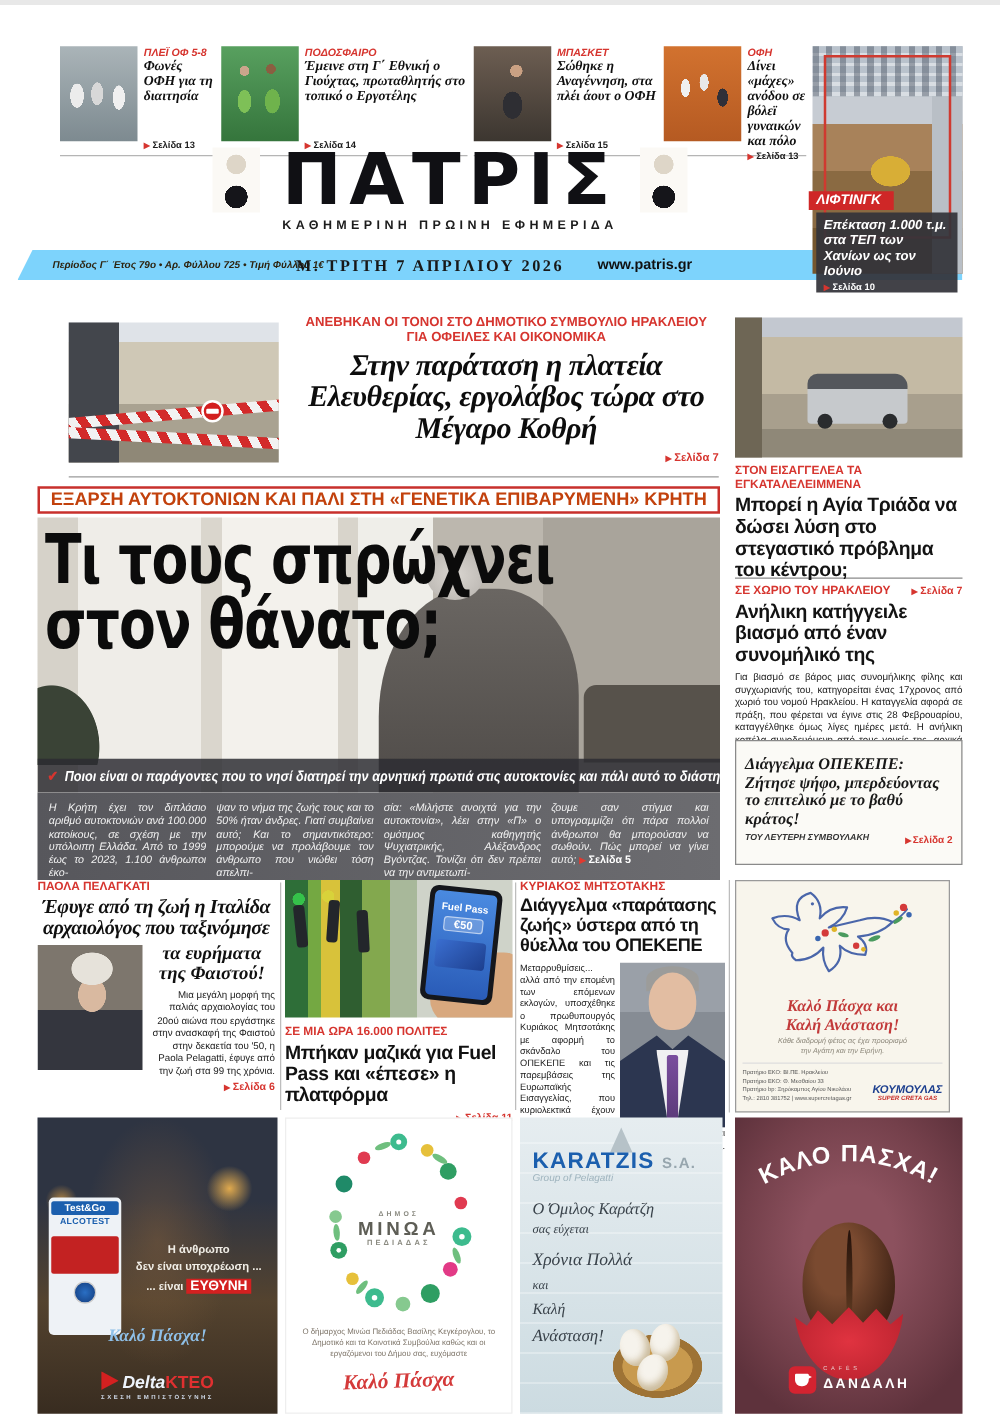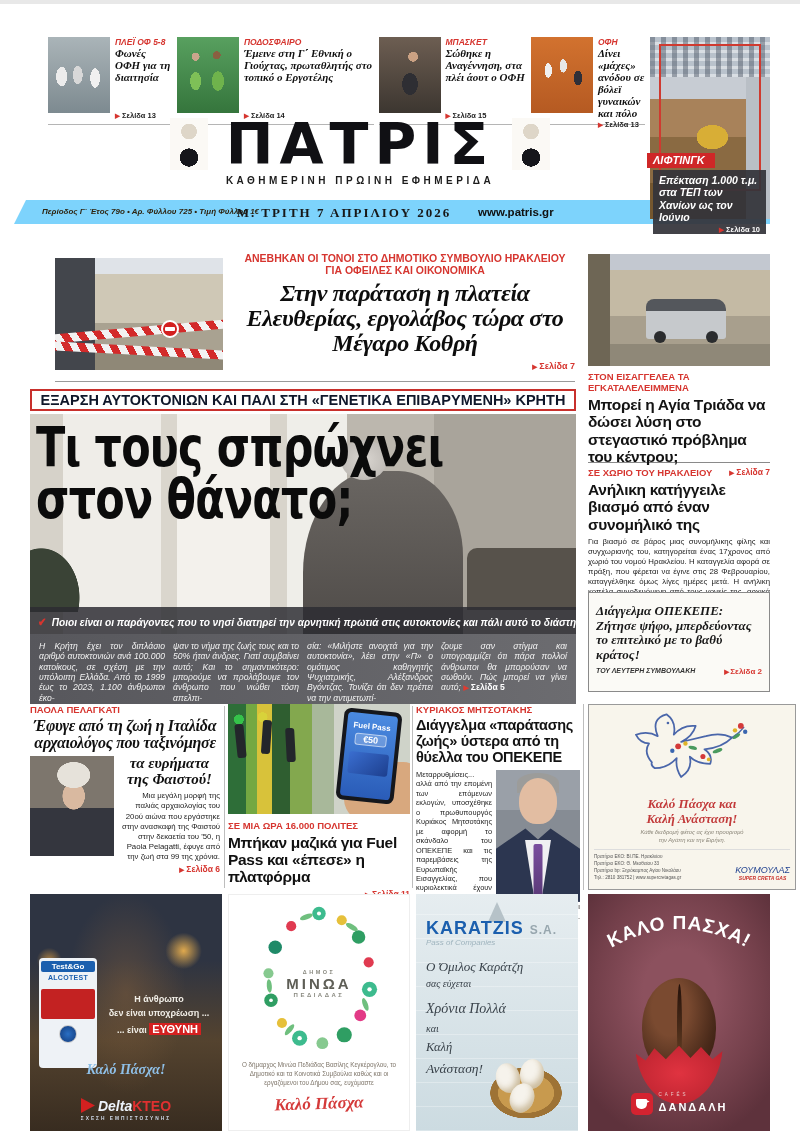--- a/index.html
+++ b/index.html
@@ -23,21 +23,21 @@
 
   
   .tp-photo { position:absolute; left:650px; top:33px; width:120px; height:182px; z-index:3;
     background:linear-gradient(90deg,transparent 0 80%,#b9bfc6 80%),radial-gradient(ellipse 26px 20px at 52% 55%,#d8ae36 60%,transparent 61%),linear-gradient(180deg,#c7ccd3 0 34%,#a8825a 34% 55%,#8a6a42 55% 80%,#75572f 80%); }
   .tp-build { position:absolute; left:0; top:0; right:0; height:40px;
     background:repeating-linear-gradient(90deg,rgba(70,80,95,.45) 0 5px,transparent 5px 11px),repeating-linear-gradient(0deg,rgba(255,255,255,.45) 0 3px,transparent 3px 8px),#b9c2cc; }
   .red-frame { position:absolute; left:9px; top:7px; right:9px; bottom:28px; border:2px solid #cf3a30; }
   .lift-label { position:absolute; left:647px; top:149px; z-index:4; background:#cf2727; color:#fff; font-style:italic; font-weight:bold; font-size:11px; padding:1px 10px 2px 6px; }
   .lift-box { position:absolute; left:653px; top:166px; width:113px; height:64px; z-index:4; background:rgba(52,52,58,.93); color:#fff; padding:4px 6px 3px; }
   .lift-title { font-style:italic; font-weight:bold; font-size:10.5px; line-height:1.18; }
-  .lift-page { text-align:right; font-size:7.5px; font-weight:bold; color:#fff; margin-top:1px; }
+  .lift-page { text-align:left; font-size:7.5px; font-weight:bold; color:#fff; margin-top:1px; }
 
   
   .masthead { position:absolute; left:142px; top:114px; width:436px; text-align:center; }
   .mast-row { display:flex; align-items:center; justify-content:center; gap:18px; }
   .portrait { width:38px; height:52px; background:radial-gradient(circle 8px at 50% 26%,#ded6c8 96%,transparent),radial-gradient(ellipse 15px 15px at 50% 76%,#15151a 60%,transparent 61%),#fbf9f5; }
   .mast-title { font-family:"DejaVu Sans",sans-serif; font-size:57px; font-weight:bold; color:#101014; letter-spacing:6px; line-height:.92; }
   .mast-sub { margin-top:5px; font-size:10px; font-weight:bold; letter-spacing:3.5px; color:#1c1c1c; }
 
   
   .datebar { position:absolute; left:14px; top:196px; width:756px; height:24px; background:#7dd3fc; clip-path:polygon(12px 0,100% 0,100% 100%,0 100%); z-index:1; }
@@ -52,21 +52,21 @@
   .tape { position:absolute; left:-6px; right:-6px; height:9px; background:repeating-linear-gradient(60deg,#d32a2a 0 7px,#f2f2f2 7px 14px); }
   .tape1 { bottom:34px; transform:rotate(-5deg); } .tape2 { bottom:15px; transform:rotate(3deg); }
   .noentry { position:absolute; right:26%; bottom:32px; width:18px; height:18px; background:#d31f1f; border-radius:50%; border:2px solid #fff; }
   .noentry::after { content:""; position:absolute; left:2px; right:2px; top:5px; height:4px; background:#fff; border-radius:1px; }
   .plateia-tx { margin-left:180px; text-align:center; padding-top:2px; }
   .pl-kick { color:#d6352f; font-weight:bold; font-size:10.5px; }
   .pl-head { font-family:"Liberation Serif",serif; font-style:italic; font-weight:bold; font-size:24px; line-height:1.05; color:#0d0d0d; margin-top:5px; letter-spacing:-.4px; }
   .pl-page { text-align:right; color:#d6352f; font-weight:bold; font-size:9px; margin-top:4px; }
 
   
-  .banner { position:absolute; left:30px; top:385px; width:546px; height:22px; border:2px solid #c8302c; background:#fff; display:flex; align-items:center; justify-content:center; font-weight:bold; font-size:14.5px; color:#0f172a; }
+  .banner { position:absolute; left:30px; top:385px; width:546px; height:22px; border:2px solid #c8302c; background:#fff; display:flex; align-items:center; justify-content:center; font-weight:bold; font-size:14.5px; color:#c2410c; }
   .mainph { position:absolute; left:30px; top:410px; width:546px; height:220px; overflow:hidden;
     background:linear-gradient(90deg,#d6d2c9 0 6%,#efede8 6% 24%,#dad6cd 24% 27%,#f3f1ec 27% 44%,#d8d4cb 44% 47%,#efeee9 47% 58%,#bcb7ae 58% 74%,#a9a49b 74%); }
   .man-hair { position:absolute; left:57%; top:12%; width:46px; height:40px; border-radius:50%; background:radial-gradient(#dad6d1,#b5b1ac); }
   .man-body { position:absolute; left:50%; top:26%; width:160px; height:170px; background:linear-gradient(180deg,#6a6662,#4e4a47); border-radius:45% 40% 0 0/60% 50% 0 0; }
   .armrest { position:absolute; right:0; bottom:24px; width:20%; height:62px; background:#57524b; border-radius:10px 0 0 0; }
   .plant { position:absolute; left:-8px; bottom:22px; width:64px; height:72px; background:radial-gradient(ellipse at 30% 80%,#3a4336 0 60%,transparent 61%); }
   .main-head { position:absolute; left:6px; top:8px; font-family:"DejaVu Sans",sans-serif; font-weight:bold; font-size:55px; line-height:.94; color:#0b0b0b; transform:scaleX(.78); transform-origin:left top; letter-spacing:-1px; }
   .deck { position:absolute; left:0; right:0; bottom:0; background:rgba(44,44,50,.84); color:#fff; padding:5px 8px 4px; overflow:hidden; }
   .deck-inner { display:inline-block; white-space:nowrap; font-style:italic; font-weight:bold; font-size:11.5px; transform:scaleX(.88); transform-origin:left center; }
   .deck-inner::before { content:"✔"; color:#d6352f; margin-right:6px; font-style:normal; }
@@ -94,27 +94,27 @@
   .st-head { display:flex; align-items:center; justify-content:center; gap:3px; border-bottom:2px solid #c8302c; padding-bottom:4px; }
   .st-to { font-size:8px; font-weight:bold; color:#333; }
   .st-box { border:1.5px solid #c8302c; color:#c8302c; font-weight:bold; font-size:11.5px; padding:0 3px; letter-spacing:1px; }
   .st-suffix { font-size:10px; font-weight:bold; color:#4a4a4a; letter-spacing:1.5px; }
   .st-title { font-family:"Liberation Serif",serif; font-style:italic; font-weight:bold; font-size:13px; line-height:1.12; color:#181818; margin-top:5px; }
   .st-foot { display:flex; justify-content:space-between; margin-top:5px; }
   .st-by { font-size:7px; font-style:italic; font-weight:bold; color:#333; }
   .st-page { color:#d6352f; font-weight:bold; font-size:8px; }
   .st-page::before { content:"▶"; font-size:6.5px; margin-right:1px; }
 
-  .dove-ad { position:absolute; left:588px; top:700px; width:208px; height:186px; border:1px solid #9a9a9a; background:#f8f5ec; text-align:center; padding:2px 5px; }
+  .dove-ad { position:absolute; left:588px; top:700px; width:172px; height:186px; border:1px solid #9a9a9a; background:#f8f5ec; text-align:center; padding:2px 5px; }
   .dove-svg { width:150px; height:86px; }
   .dove-wish { font-family:"Liberation Serif",serif; font-style:italic; font-weight:bold; color:#c23a3a; font-size:13px; line-height:1.12; }
   .dove-tag { font-size:5.8px; color:#8a8578; font-style:italic; margin-top:3px; line-height:1.35; }
   .dove-foot { display:flex; justify-content:space-between; align-items:flex-end; margin-top:4px; border-top:1px solid #ddd; padding-top:3px; }
   .df-lines { text-align:left; font-size:4.6px; color:#555; line-height:1.55; }
-  .df-name { color:#1d3f8e; font-weight:normal; font-style:italic; font-size:9px; }
+  .df-name { color:#1d3f8e; font-weight:bold; font-style:italic; font-size:9px; }
   .df-sub { color:#c8302c; font-weight:bold; font-style:italic; font-size:5px; }
 
   
   .vline { position:absolute; width:1px; background:#bdbdbd; }
   .v1{ left:224px; top:702px; height:182px; } .v2{ left:412px; top:702px; height:182px; } .v3{ left:583px; top:700px; height:186px; }
 
   .paola { position:absolute; left:30px; top:700px; width:190px; }
   .phead { font-family:"Liberation Serif",serif; font-style:italic; font-weight:bold; font-size:16px; line-height:1.06; color:#101010; margin-top:3px; text-align:center; letter-spacing:-.3px; }
   .paola-flow { margin-top:1px; overflow:hidden; }
   .paola-ph { float:left; width:84px; height:100px; margin:3px 5px 0 0;
@@ -466,21 +466,21 @@
       <div class="ml-main">ΜΙΝΩΑ</div>
       <div class="ml-sub">ΠΕΔΙΑΔΑΣ</div>
     </div>
     <div class="minoa-body">Ο δήμαρχος Μινώα Πεδιάδας Βασίλης Κεγκέρογλου, το Δημοτικό και τα Κοινοτικά Συμβούλια καθώς και οι εργαζόμενοι του Δήμου σας, ευχόμαστε</div>
     <div class="minoa-wish">Καλό Πάσχα</div>
   </div>
 
   <div class="ad ad-karatzis">
     <div class="kz-sail"></div>
     <div class="kz-brand"><span>KARATZIS</span> <span class="kz-sa">S.A.</span></div>
-    <div class="kz-script">Pass of Companies</div>
+    <div class="kz-script">Group of Pelagatti</div>
     <div class="kz-lines">
       <div class="kl1">Ο Όμιλος Καράτζη</div>
       <div class="kl2">σας εύχεται</div>
       <div class="kl3">Χρόνια Πολλά</div>
       <div class="kl4">και</div>
       <div class="kl5">Καλή</div>
       <div class="kl6">Ανάσταση!</div>
     </div>
     <div class="kz-nest">
       <div class="kz-egg ke1"></div>

